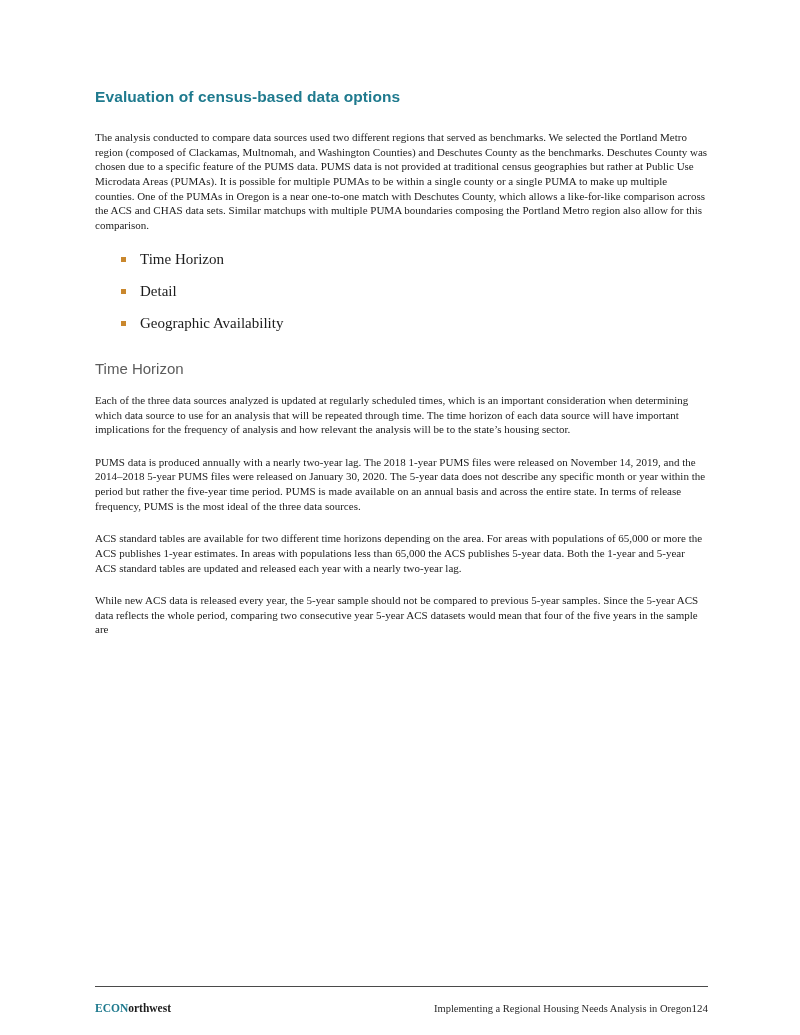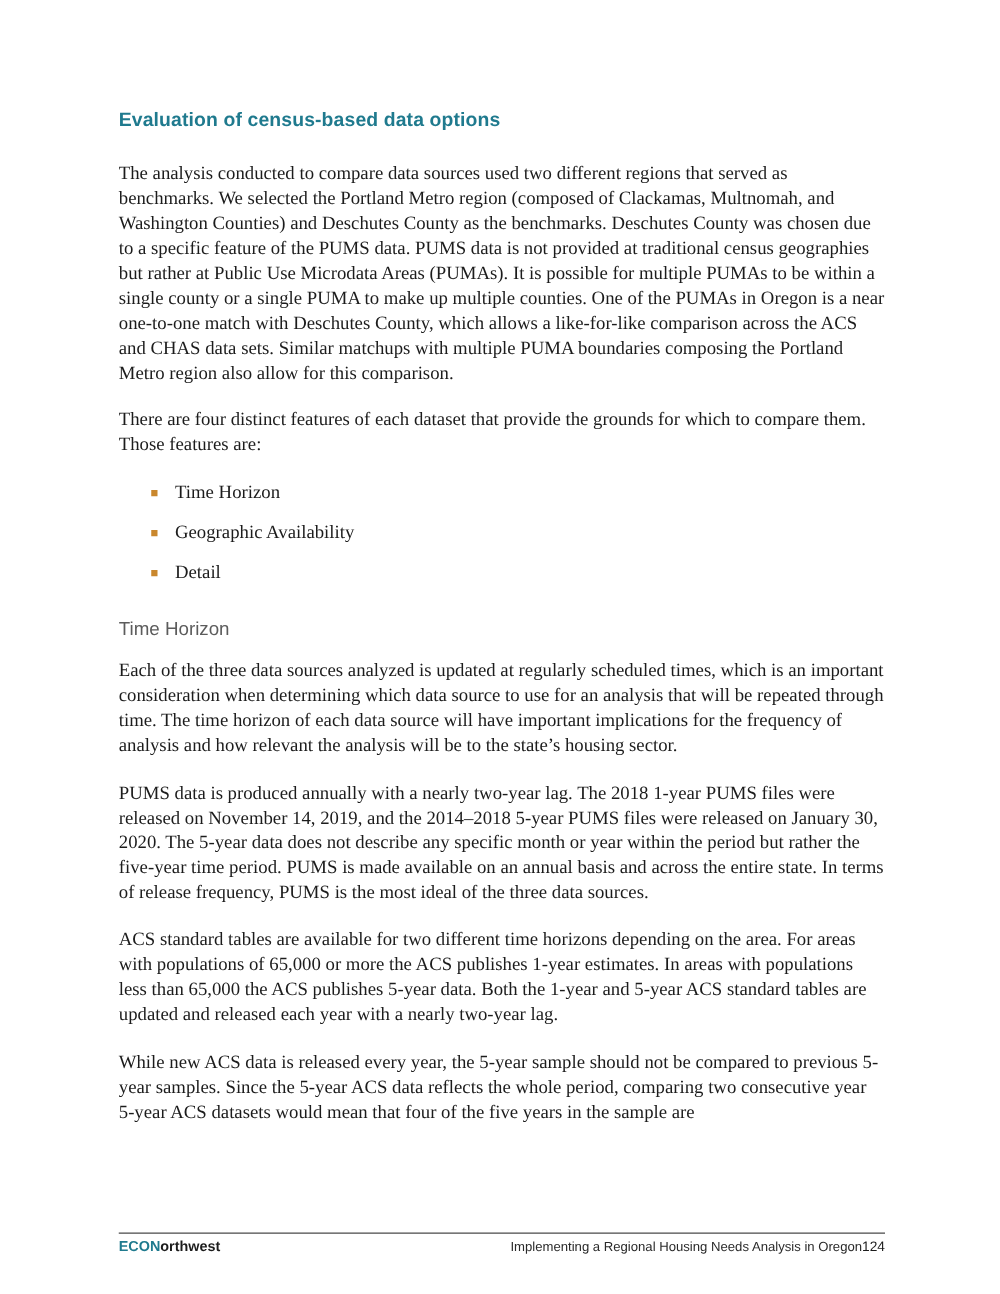--- a/index.html
+++ b/index.html
@@ -27,21 +27,21 @@
   }
   .section-heading {
     font-family: "Liberation Sans", sans-serif;
     font-size: 15.5px;
     font-weight: 700;
     color: #1f7a8e;
     margin: 0 0 24px 0;
     letter-spacing: 0.1px;
   }
   p.body-para {
-    font-size: 15px;
+    font-size: 11px;
     line-height: 1.33;
     margin: 0 0 18px 0;
     color: #1c1c1c;
   }
   ul.feature-list {
     list-style: none;
     margin: 4px 0 22px 0;
     padding: 0 0 0 26px;
   }
   ul.feature-list li {
@@ -65,24 +65,24 @@
     font-weight: 400;
     color: #5c5c5c;
     margin: 26px 0 16px 0;
   }
   .footer {
     position: absolute;
     left: 95px;
     width: 613px;
     top: 986px;
     border-top: 1px solid #4a4a4a;
-    padding-top: 5px;
+    padding-top: 15px;
     display: flex;
     align-items: baseline;
-    font-family: Liberation Sans, sans-serif;
+    font-family: Liberation Serif, serif;
     font-size: 11px;
     color: #222222;
   }
   .footer .brand {
     font-weight: 700;
     font-size: 11.5px;
     white-space: nowrap;
   }
   .footer .brand .brand-econ { color: #1f7a8e; }
   .footer .brand .brand-rest { color: #1c1c1c; }
@@ -102,34 +102,33 @@
 <body>
 
 <div class="page">
 
   <main class="content">
 
     <h1 class="section-heading">Evaluation of census-based data options</h1>
 
     <p class="body-para">The analysis conducted to compare data sources used two different regions that served as benchmarks. We selected the Portland Metro region (composed of Clackamas, Multnomah, and Washington Counties) and Deschutes County as the benchmarks. Deschutes County was chosen due to a specific feature of the PUMS data. PUMS data is not provided at traditional census geographies but rather at Public Use Microdata Areas (PUMAs). It is possible for multiple PUMAs to be within a single county or a single PUMA to make up multiple counties. One of the PUMAs in Oregon is a near one-to-one match with Deschutes County, which allows a like-for-like comparison across the ACS and CHAS data sets. Similar matchups with multiple PUMA boundaries composing the Portland Metro region also allow for this comparison.</p>
 
-    <p class="body-para">There are four distinct features of each dataset that provide the grounds for which to compare them. Those features are:</p>
 
     <ul class="feature-list">
       <li>
         <span class="square-bullet"></span>
         <span>Time Horizon</span>
       </li>
       <li>
         <span class="square-bullet"></span>
-        <span>Geographic Availability</span>
+        <span>Detail</span>
       </li>
       <li>
         <span class="square-bullet"></span>
-        <span>Detail</span>
+        <span>Geographic Availability</span>
       </li>
     </ul>
 
 
     <h2 class="subheading">Time Horizon</h2>
 
     <p class="body-para">Each of the three data sources analyzed is updated at regularly scheduled times, which is an important consideration when determining which data source to use for an analysis that will be repeated through time. The time horizon of each data source will have important implications for the frequency of analysis and how relevant the analysis will be to the state’s housing sector.</p>
 
     <p class="body-para">PUMS data is produced annually with a nearly two-year lag. The 2018 1-year PUMS files were released on November 14, 2019, and the 2014–2018 5-year PUMS files were released on January 30, 2020. The 5-year data does not describe any specific month or year within the period but rather the five-year time period. PUMS is made available on an annual basis and across the entire state. In terms of release frequency, PUMS is the most ideal of the three data sources.</p>
 

